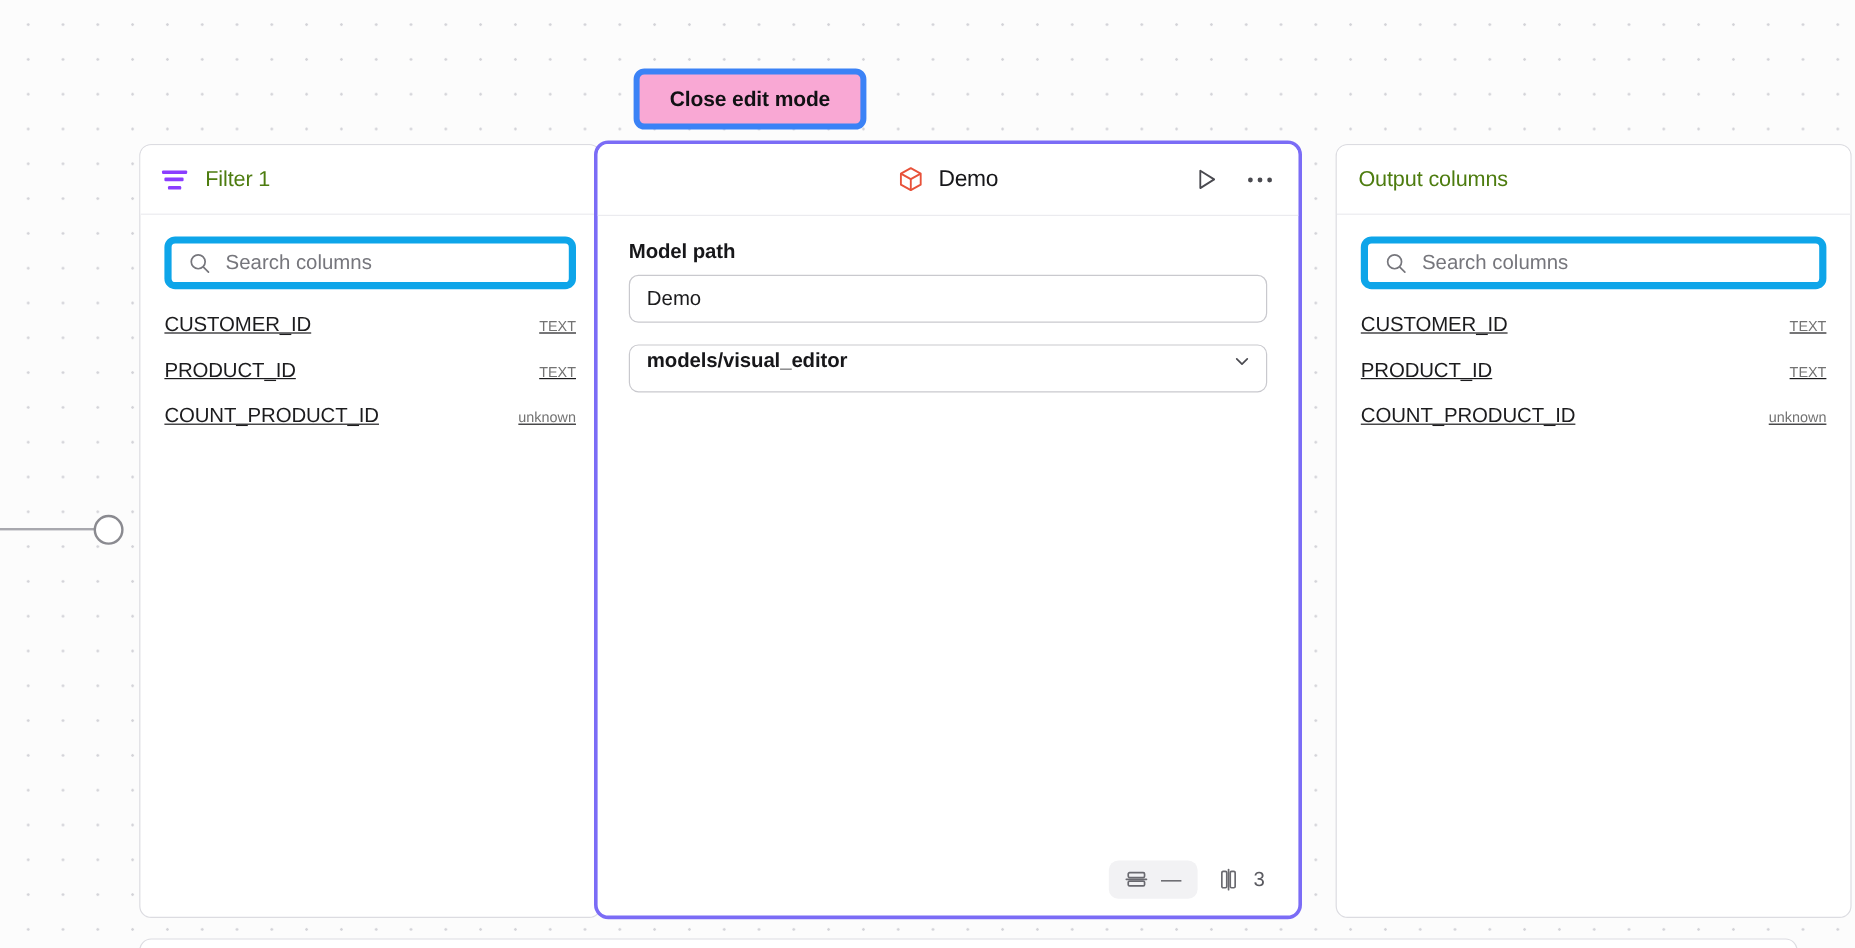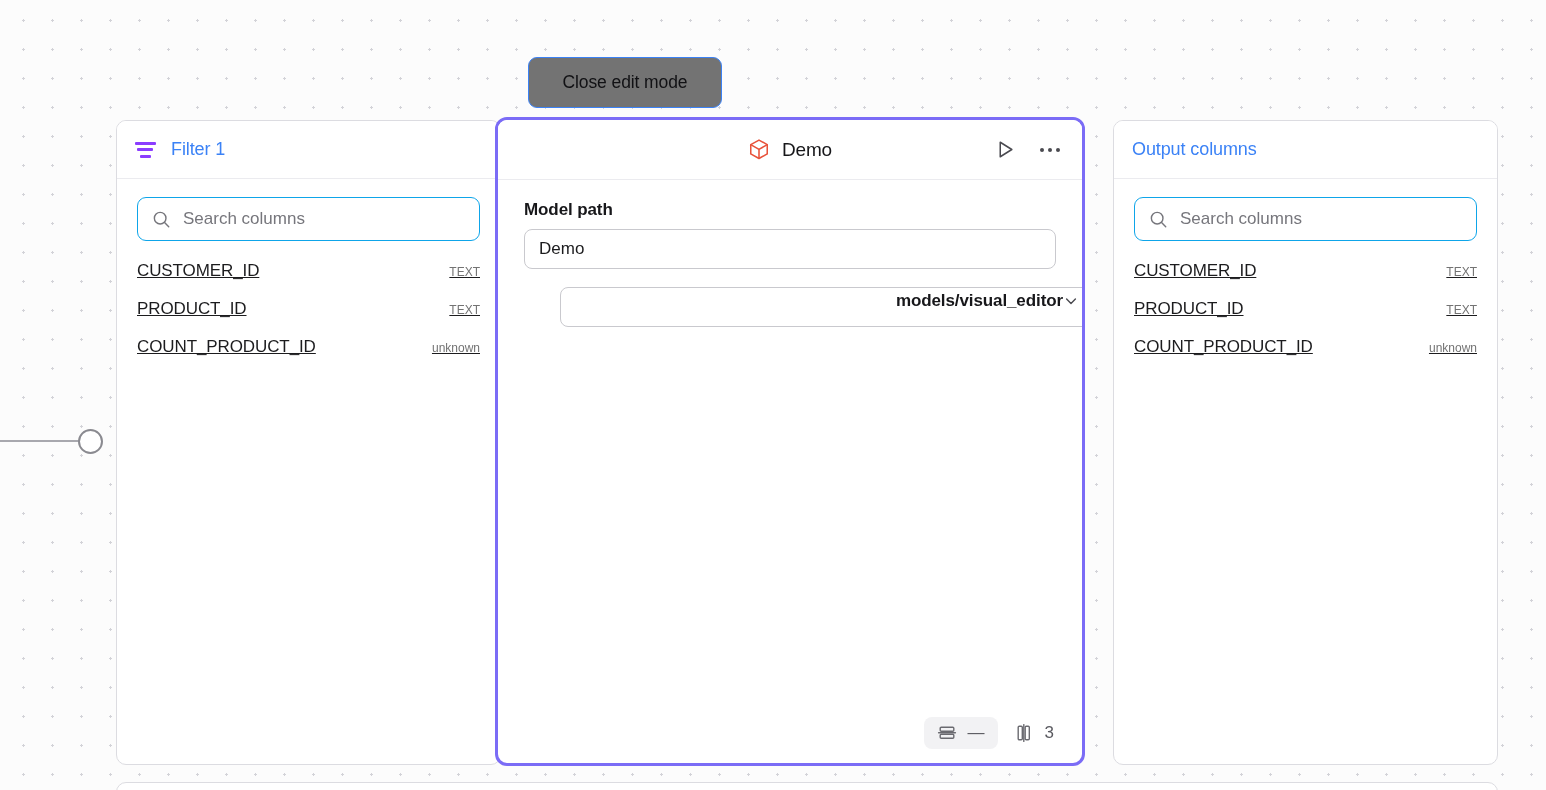--- a/index.html
+++ b/index.html
@@ -42,26 +42,26 @@
     background: #ffffff;
   }
 
   
   .close-edit-btn {
     position: absolute;
     left: 528px;
     top: 57px;
     width: 194px;
     height: 51px;
-    background: #737373;
-    border: 1px solid #3b82f6;
+    background: #f9a8d4;
+    border: 5px solid #3b82f6;
     border-radius: 9px;
     font-family: "Liberation Sans", sans-serif;
     font-size: 17.5px;
-    font-weight: normal;
+    font-weight: bold;
     color: #111114;
     cursor: pointer;
     letter-spacing: -0.1px;
   }
 
   
   .panel {
     position: absolute;
     background: #ffffff;
     border: 1px solid #dcdce1;
@@ -72,21 +72,21 @@
   .panel-head {
     height: 58px;
     display: flex;
     align-items: center;
     padding: 0 18px;
     border-bottom: 1px solid #ebebef;
     background: #ffffff;
   }
   .panel-title {
     font-size: 18px;
-    color: #3b82f6;
+    color: #4d7c0f;
     letter-spacing: -0.1px;
   }
 
   
   .panel-left {
     left: 116px;
     top: 120px;
     width: 385px;
     height: 645px;
   }
@@ -101,21 +101,21 @@
   }
   .filter-icon i { display:block; height: 3px; border-radius: 1px; background: #8B3DFF; }
   .filter-icon i:nth-child(1) { width: 21px; }
   .filter-icon i:nth-child(2) { width: 16px; margin-left: 2px; }
   .filter-icon i:nth-child(3) { width: 11px; margin-left: 5px; }
 
   
   .search-wrap { padding: 18px 20px 6px 20px; }
   .search-box {
     height: 44px;
-    border: 1px solid #0ea5e9;
+    border: 6px solid #0ea5e9;
     border-radius: 9px;
     display: flex;
     align-items: center;
     padding: 0 14px;
     background: #ffffff;
   }
   .search-box .sicon { flex: 0 0 auto; margin-right: 12px; display:flex; }
   .search-box input {
     flex: 1 1 auto;
     border: none;
@@ -196,24 +196,23 @@
     margin-bottom: 18px;
   }
   .select-box {
     width: 100%;
     height: 40px;
     border: 1px solid #c9c9ce;
     border-radius: 8px;
     padding: 0 12px 12px 14px;
     display: flex;
     align-items: center;
-    justify-content: flex-end;
+    justify-content: space-between;
     background: #ffffff;
     cursor: pointer;
-    margin-left: 36px;
   }
   .select-value { font-size: 17px; font-weight: bold; color: #17171a; letter-spacing: -0.1px; }
 
   
   .center-foot {
     position: absolute;
     right: 18px;
     bottom: 14px;
     display: flex;
     align-items: center;
@@ -232,21 +231,21 @@
     align-items: center;
     gap: 11px;
     padding: 6px 10px;
   }
   .stat-val { font-size: 17px; color: #5a5a60; }
 
   
   .panel-right {
     left: 1113px;
     top: 120px;
-    width: 385px;
+    width: 430px;
     height: 645px;
   }
   .out-foot {
     position: absolute;
     left: 0; right: 0; bottom: 0;
     height: 52px;
     display: flex;
     align-items: center;
     padding: 0 16px;
     background: #ffffff;

